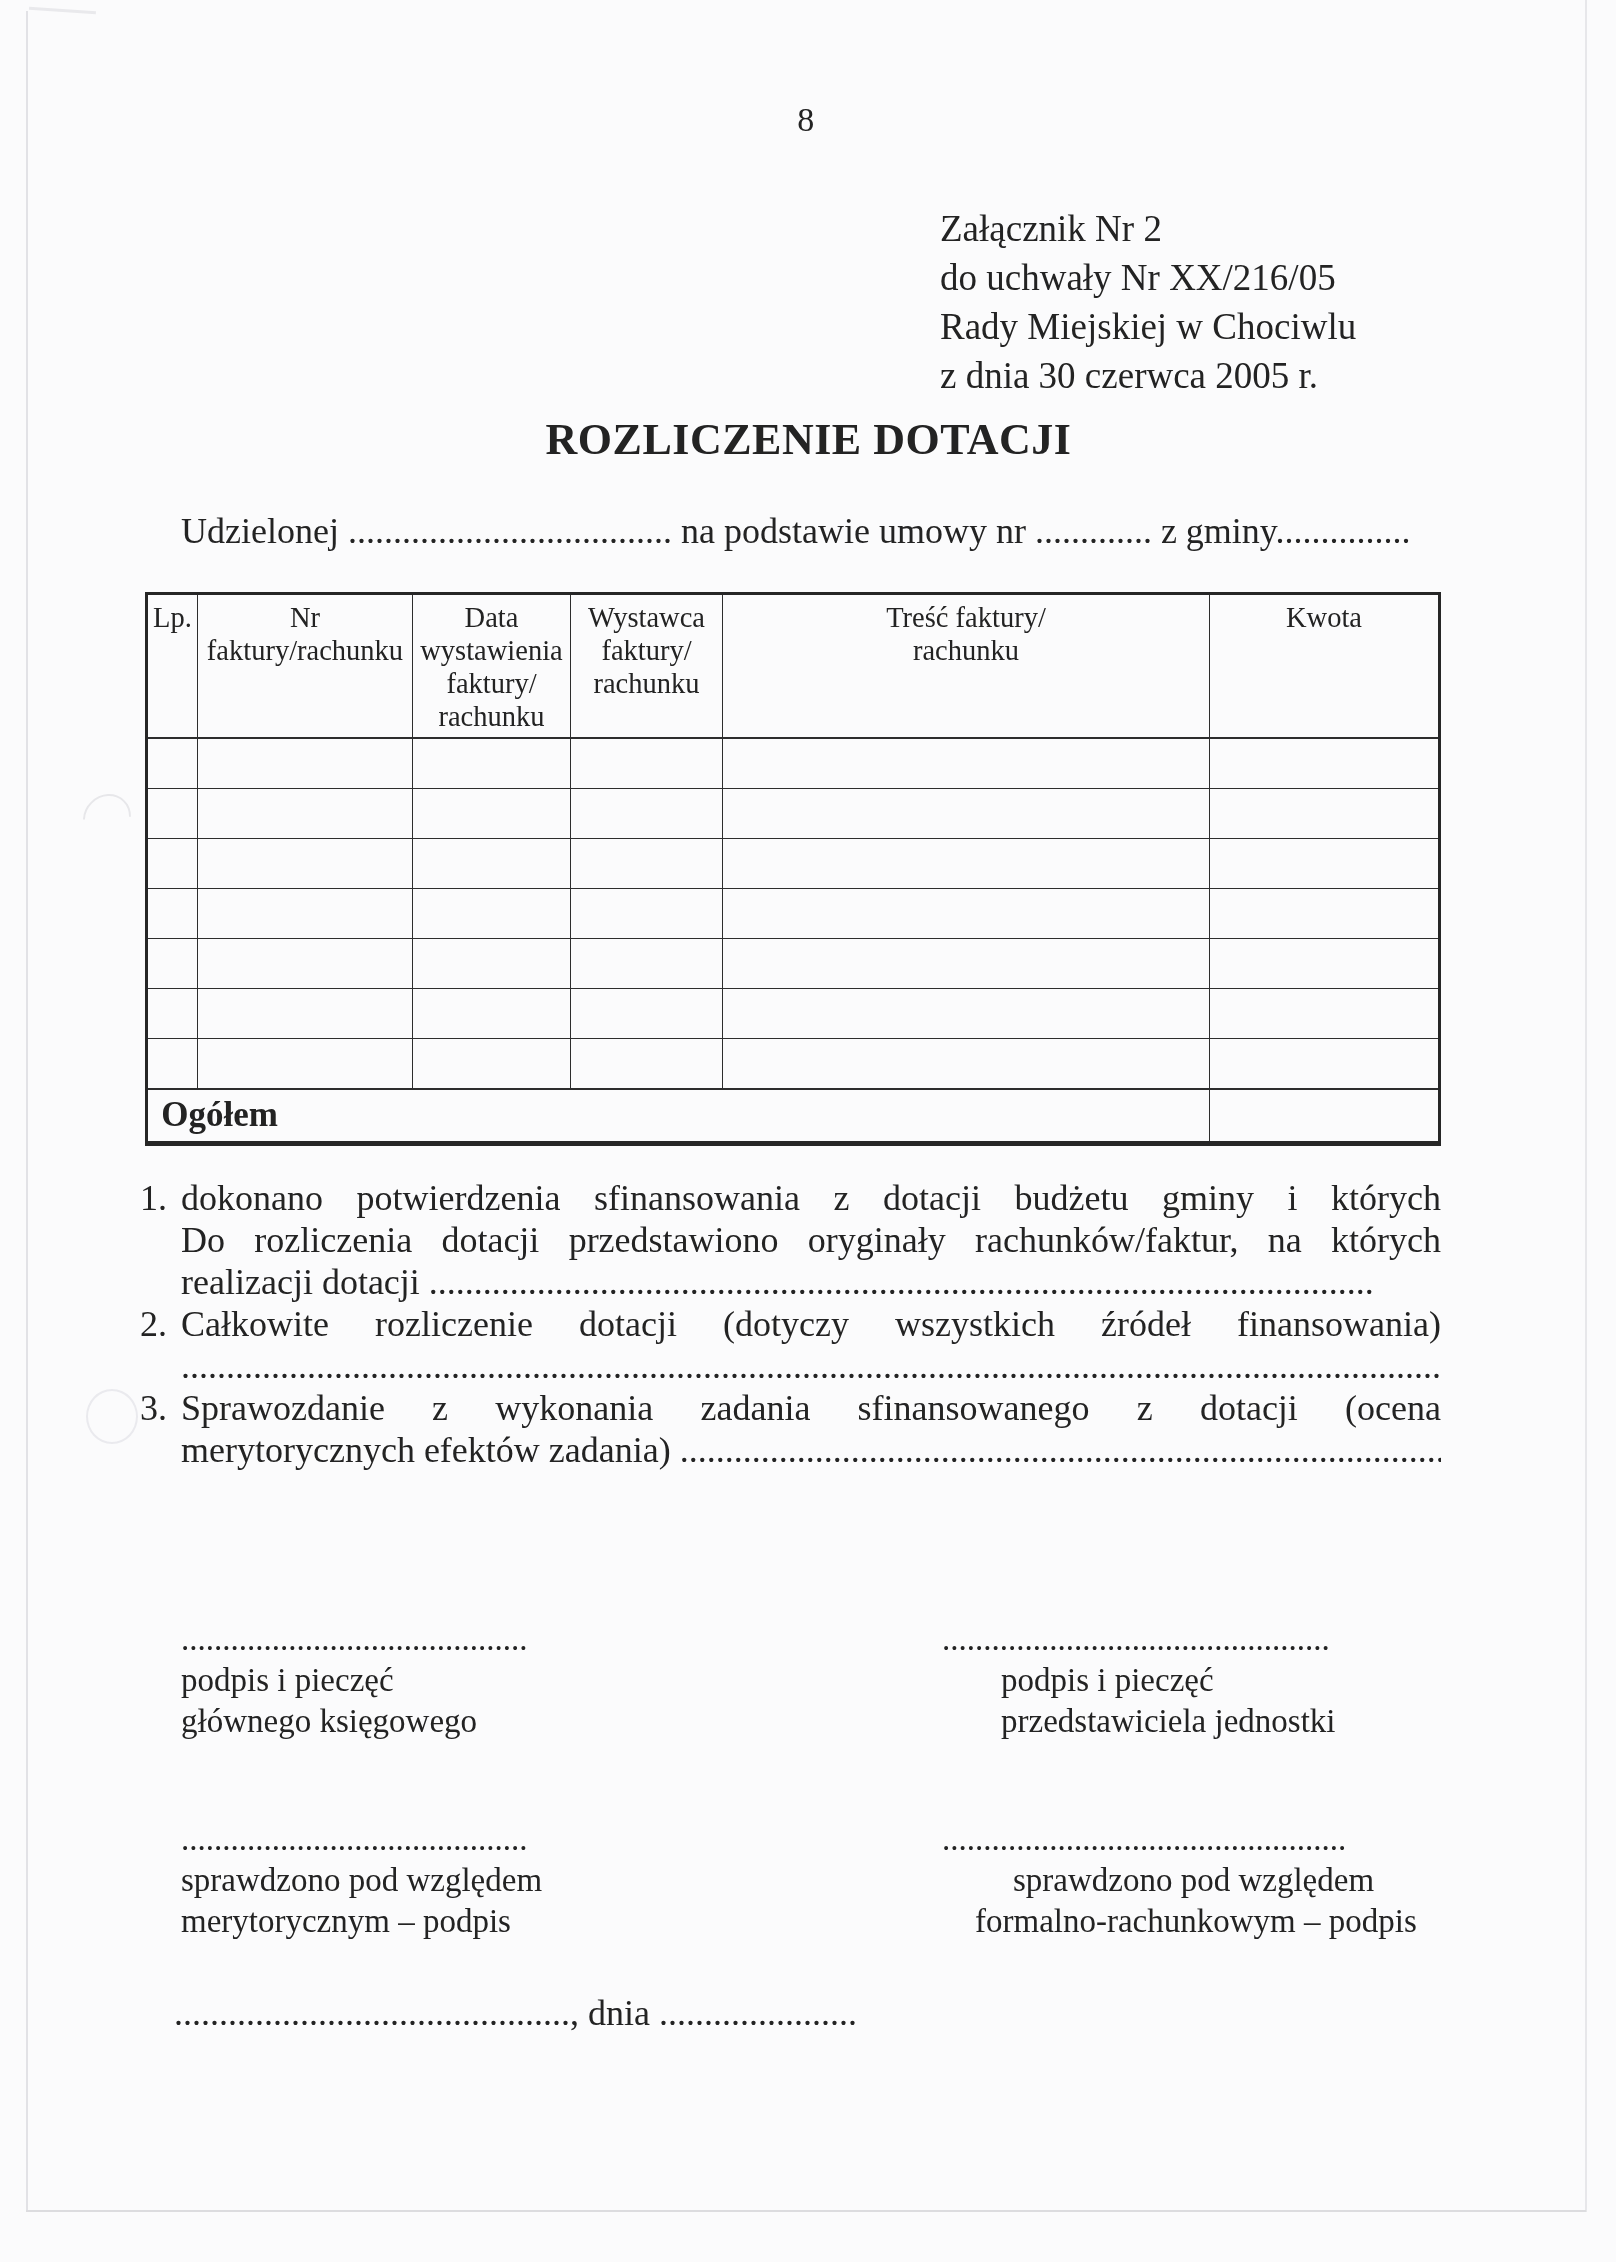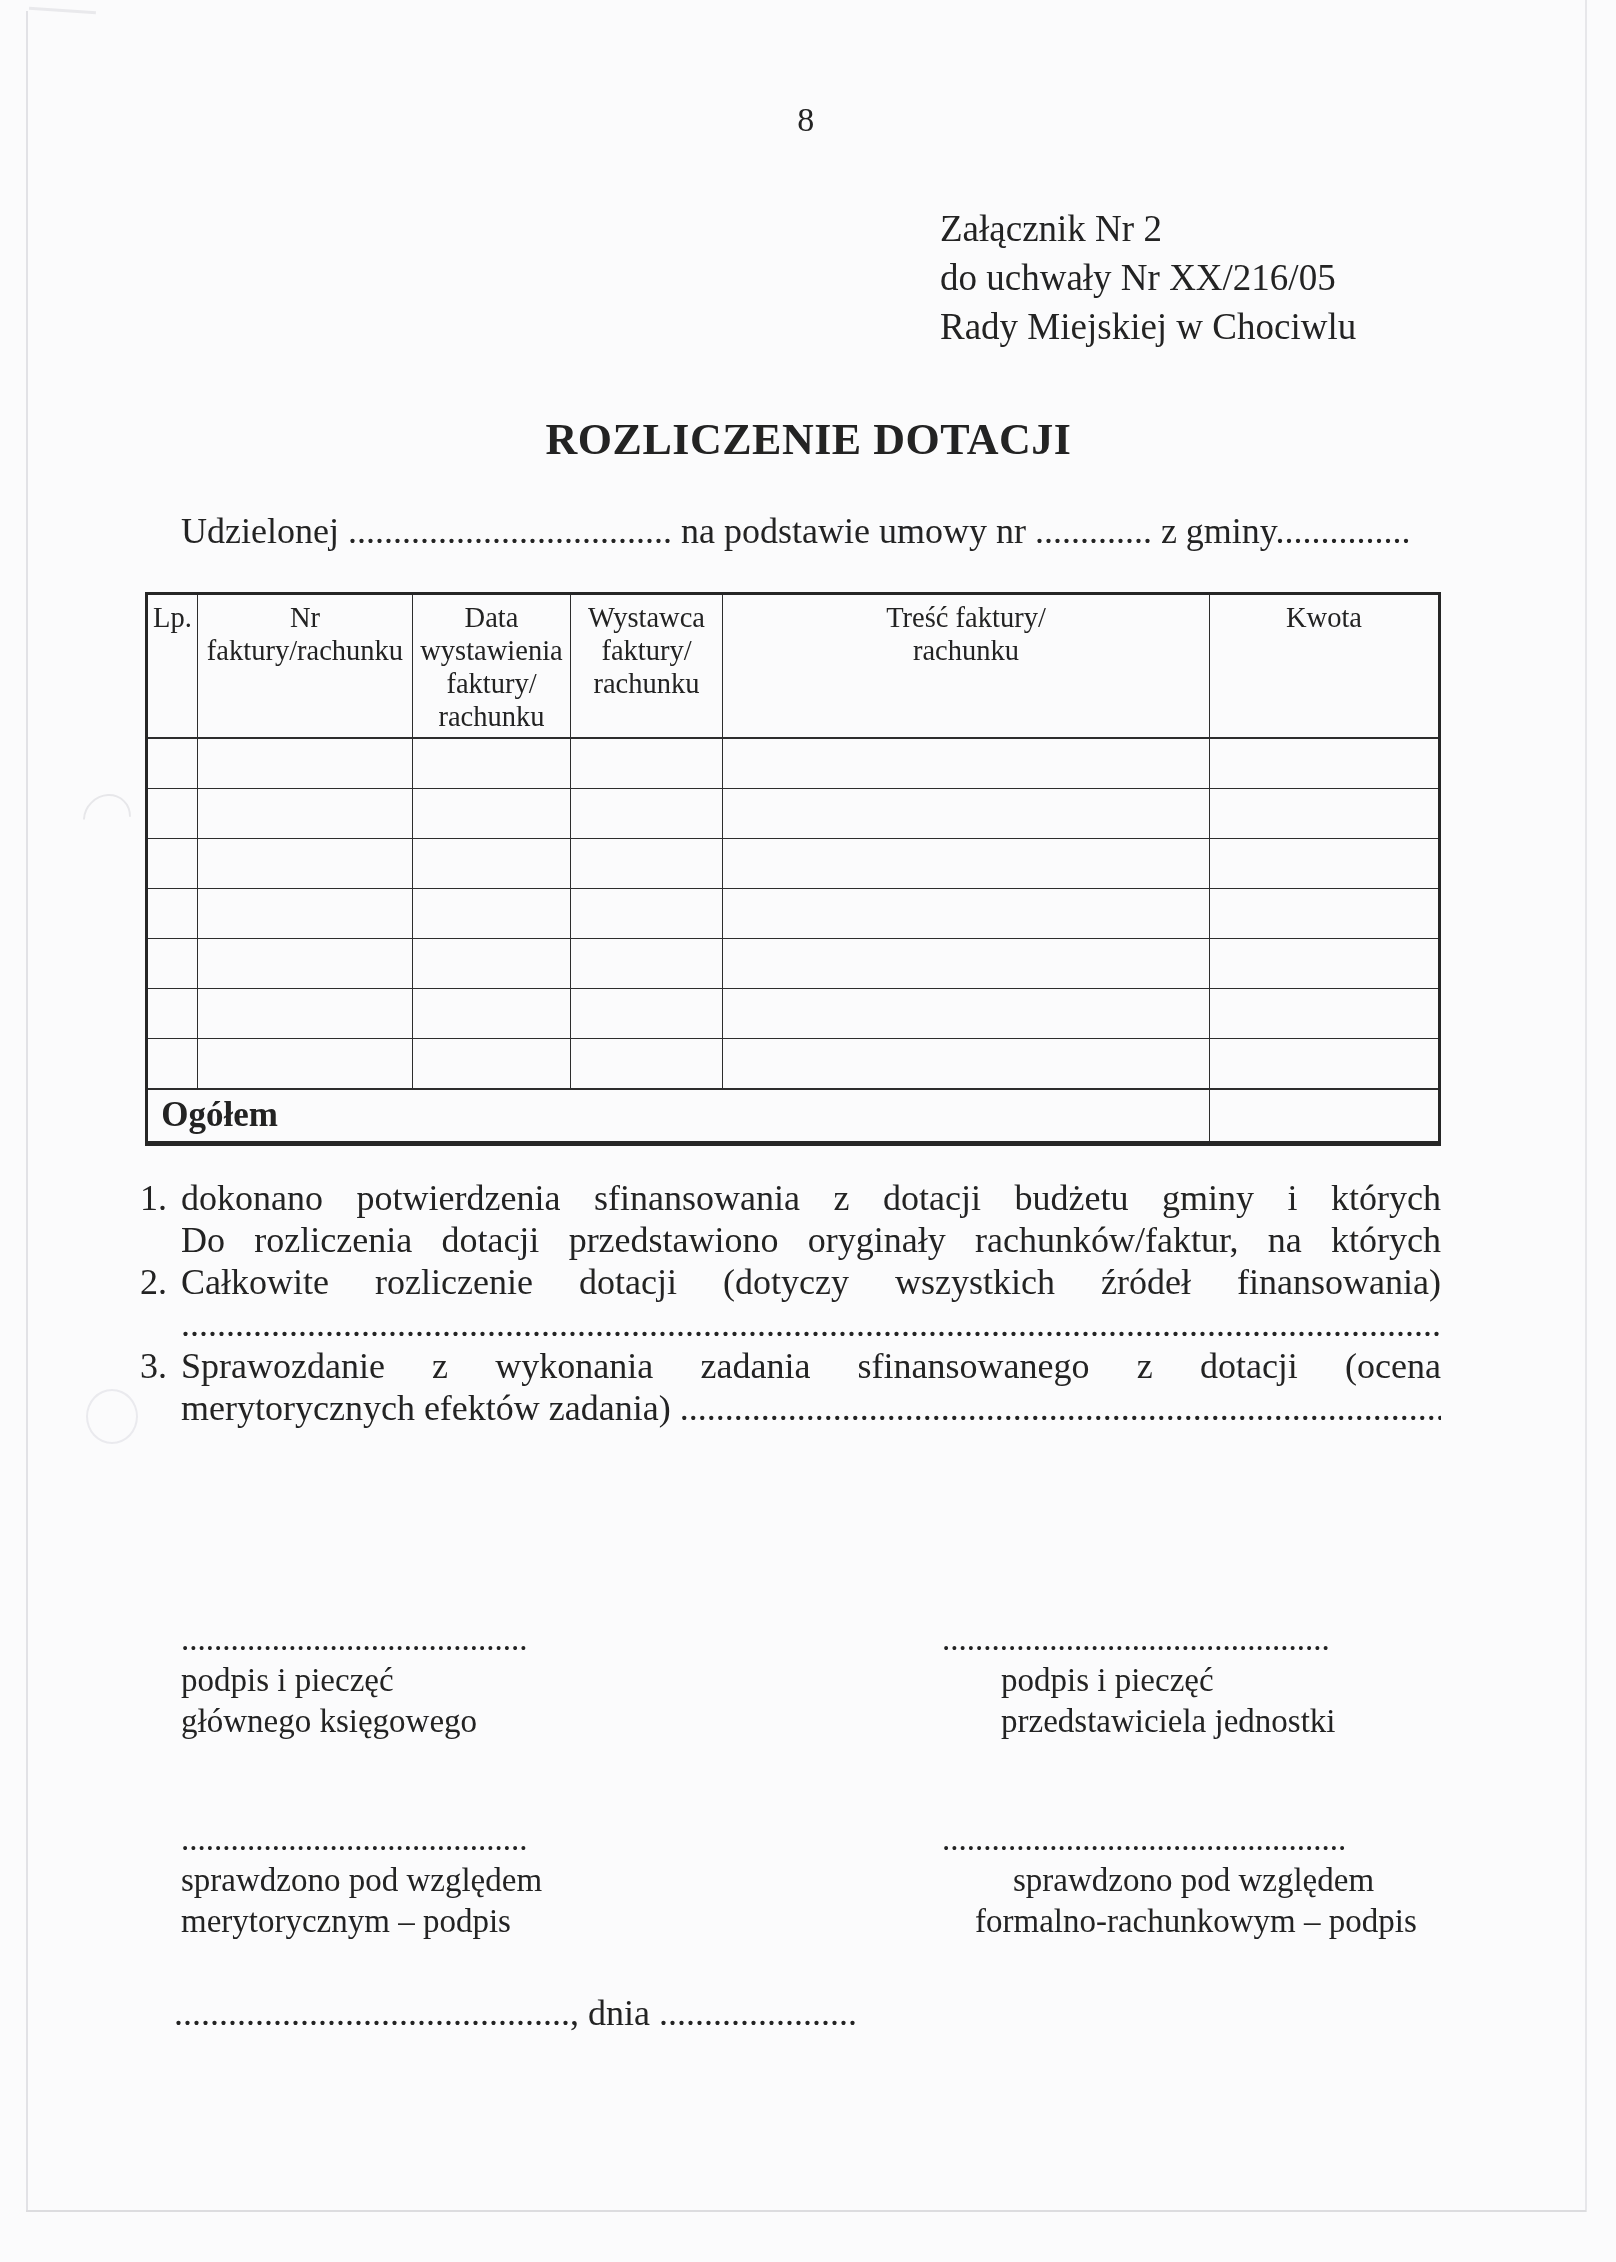--- a/index.html
+++ b/index.html
@@ -90,20 +90,21 @@
 <div class="abs corner-mark"></div>
 <div class="abs punch-arc"></div>
 <div class="abs punch-circle"></div>
 
 <div class="abs page-number">8</div>
 
 <div class="abs att-header">
   <div>Załącznik Nr 2</div>
   <div>do uchwały Nr XX/216/05</div>
   <div>Rady Miejskiej w Chociwlu</div>
+  <div>z dnia 30 czerwca 2005 r.</div>
 </div>
 
 <div class="abs doc-title">ROZLICZENIE DOTACJI</div>
 
 <div class="abs intro-line">
   <span>Udzielonej</span>
   <span>....................................</span>
   <span>na podstawie umowy nr</span>
   <span>.............</span>
   <span>z gminy</span><span>...............</span>
@@ -210,20 +211,21 @@
   </tbody>
     </table>
 </div>
 
 <div class="abs numlist">
   <div class="li">
     <div class="num">1.</div>
     <div class="lines">
       <div class="jline">dokonano potwierdzenia sfinansowania z dotacji budżetu gminy i których</div>
       <div class="jline">Do rozliczenia dotacji przedstawiono oryginały rachunków/faktur, na których</div>
+      <div class="lline">realizacji dotacji .........................................................................................................</div>
     </div>
   </div>
   <div class="li">
     <div class="num">2.</div>
     <div class="lines">
       <div class="jline">Całkowite rozliczenie dotacji (dotyczy wszystkich źródeł finansowania)</div>
       <div class="lline">............................................................................................................................................</div>
     </div>
   </div>
   <div class="li">

